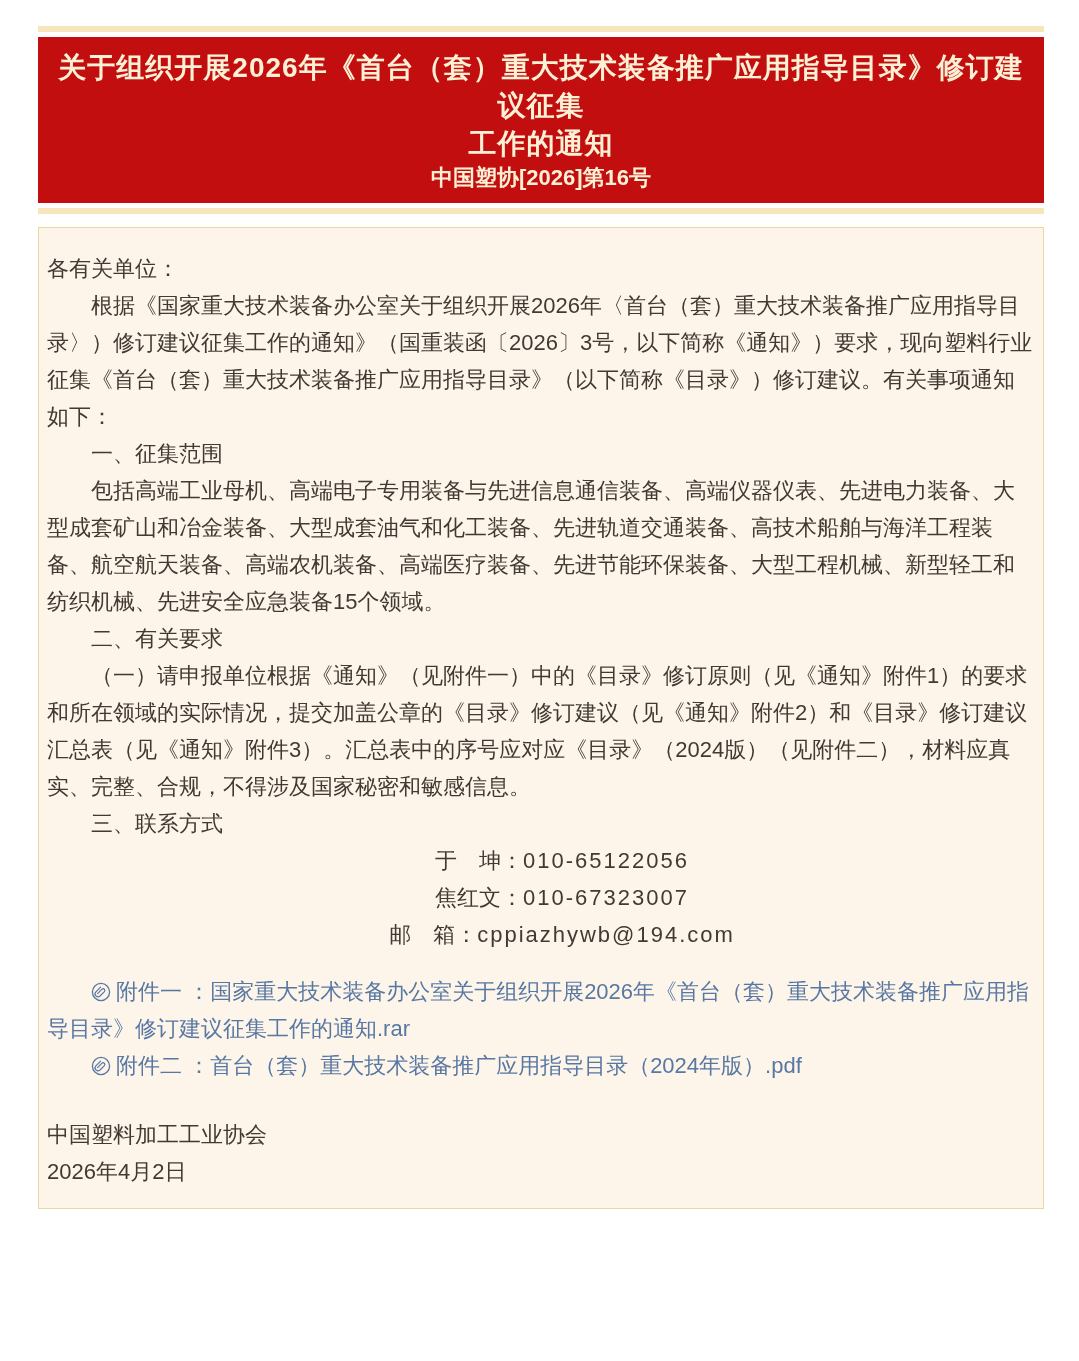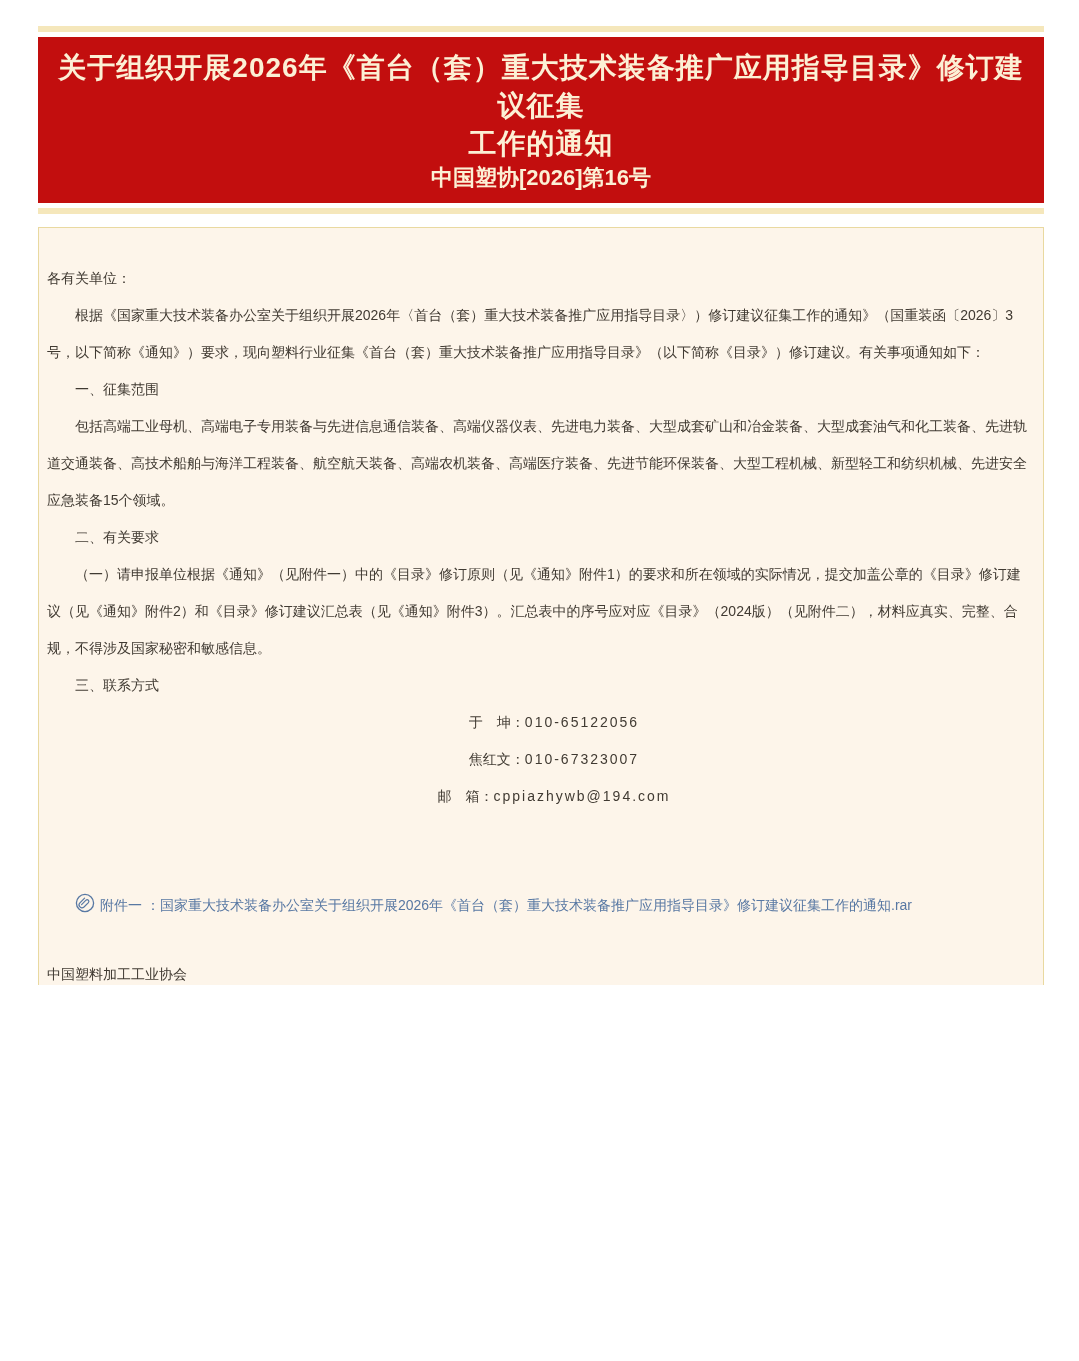--- a/index.html
+++ b/index.html
@@ -1,21 +1,21 @@
 <!DOCTYPE html>
 <html><head>
 <meta charset="utf-8">
 <style>
   html,body{margin:0;padding:0;}
   body{
     width:1079px;height:1361px;background:#ffffff;
     font-family:"Liberation Sans","DejaVu Sans",sans-serif;
     -webkit-font-smoothing:antialiased;
   }
-  .page{position:relative;width:1079px;height:985px;overflow:hidden;}
+  .page{position:relative;width:1079px;height:1361px;overflow:hidden;}
 
   
   .banner-area{margin:26px 35px 0 38px;}
   .accent{height:6px;background:#f5e7bb;}
   .banner{
     background:#c20e0e;margin-top:5px;text-align:center;
     padding:12px 20px 14px 20px;
   }
   .title-line{
     color:#fcf0d5;font-weight:bold;font-size:28px;line-height:38px;
@@ -23,30 +23,30 @@
   }
   .doc-num{
     color:#fcf0d5;font-weight:bold;font-size:22px;line-height:22px;margin-top:4px;
   }
   .accent.bottom{margin-top:5px;}
 
   
   .content{
     margin:13px 35px 0 38px;
     background:#fdf5ea;border:1px solid #e9d9a0;
-    padding:32px 10px 18px 8px;
-    color:#403a32;font-size:14px;line-height:37px;
+    padding:22px 10px 18px 8px;
+    color:#403a32;font-size:22px;line-height:37px;
   }
   .content p{margin:0;}
   .indent{text-indent:2em;}
   .h{font-weight:normal;text-indent:2em;}
   .contact-line{text-indent:2em;text-align:center;}
   .spaced{letter-spacing:2px;}
 
-  .attachments{margin-top:72px;color:#5878a3;}
+  .attachments{margin-top:20px;color:#5878a3;}
   .attach{text-indent:2em;cursor:pointer;}
   .clip{display:inline-block;width:20px;height:20px;vertical-align:-3px;margin-right:5px;}
   .clip svg{display:block;width:20px;height:20px;}
 
   .signature{margin-top:32px;text-align:left;padding-right:12px;}
 </style>
 </head>
 <body>
 
 <div class="page">
@@ -76,20 +76,24 @@
 
     <p class="contact-line"><span>于　坤：</span><span class="spaced">010-65122056</span></p>
     <p class="contact-line"><span>焦红文：</span><span class="spaced">010-67323007</span></p>
     <p class="contact-line"><span>邮　箱：</span><span class="spaced">cppiazhywb@194.com</span></p>
 
     <div class="attachments">
       <p class="attach"><span class="clip"><svg viewBox="0 0 20 20">
               <circle cx="10" cy="10" r="8.6" fill="none" stroke="#5878a3" stroke-width="1.3"></circle>
               <path d="M6.6 11.6 L11 7.2 a1.7 1.7 0 0 1 2.4 2.4 L9 14 a2.9 2.9 0 0 1 -4.1 -4.1 L9.6 5.2" fill="none" stroke="#5878a3" stroke-width="1.2" stroke-linecap="round"></path>
             </svg></span><span>附件一 ：</span><span>国家重大技术装备办公室关于组织开展2026年《首台（套）重大技术装备推广应用指导目录》修订建议征集工作的通知.rar</span></p>
+      <p class="attach"><span class="clip"><svg viewBox="0 0 20 20">
+              <circle cx="10" cy="10" r="8.6" fill="none" stroke="#5878a3" stroke-width="1.3"></circle>
+              <path d="M6.6 11.6 L11 7.2 a1.7 1.7 0 0 1 2.4 2.4 L9 14 a2.9 2.9 0 0 1 -4.1 -4.1 L9.6 5.2" fill="none" stroke="#5878a3" stroke-width="1.2" stroke-linecap="round"></path>
+            </svg></span><span>附件二 ：</span><span>首台（套）重大技术装备推广应用指导目录（2024年版）.pdf</span></p>
     </div>
 
     <div class="signature">
       <p>中国塑料加工工业协会</p>
       <p>2026年4月2日</p>
     </div>
   </div>
 
 </div>
 

